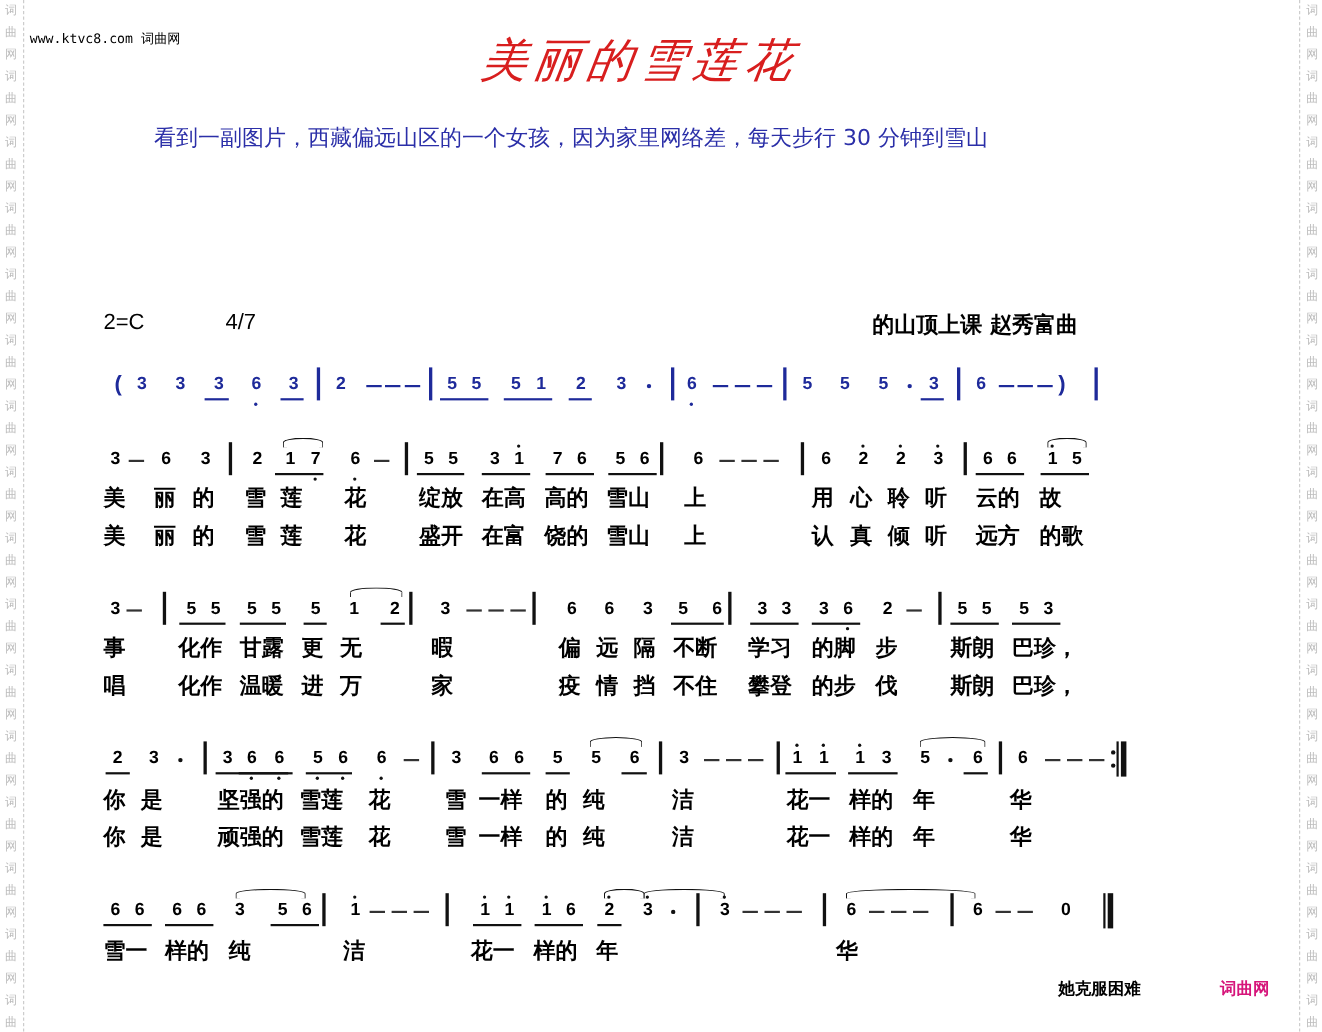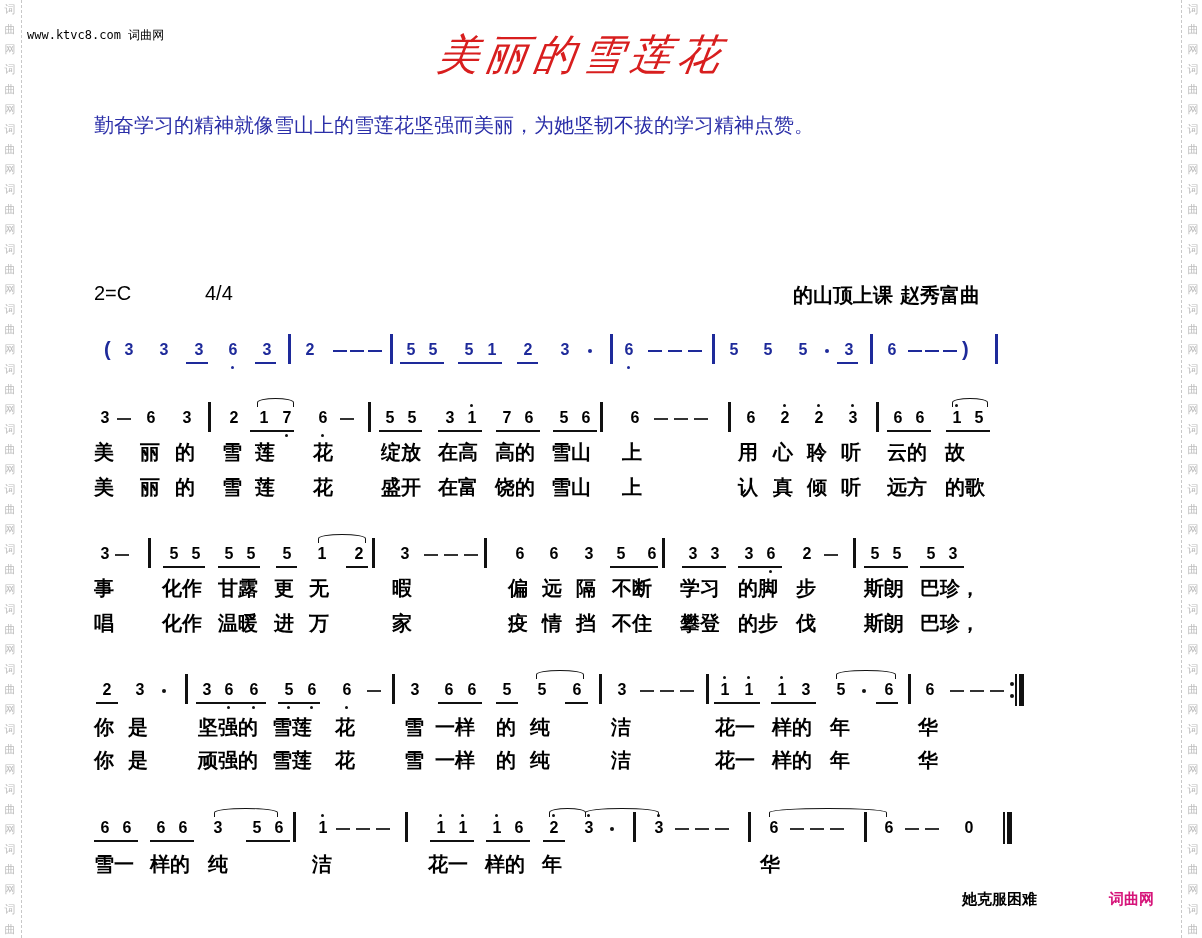--- a/index.html
+++ b/index.html
@@ -226,25 +226,25 @@
   </div>
 <div class="wm-line right"></div>
 
 <div class="site-url">
   <span>www.ktvc8.com</span>
   <span class="cn">词曲网</span>
 </div>
 <div class="title">美丽的雪莲花</div>
 
 <div class="intro">
-  <p>勤奋学习的精神就像雪山上的雪莲花坚强而美丽，为她坚韧不拔的学习精神点赞。</p>
+  <p class="first">看到一副图片，西藏偏远山区的一个女孩，因为家里网络差，每天步行 30 分钟到雪山</p>
 </div>
 
 <div class="meta-key">2=C</div>
-<div class="meta-time">4/4</div>
+<div class="meta-time">4/7</div>
 <div class="meta-credit">的山顶上课  赵秀富曲</div>
 
 <div id="score">
     <div class="staff blue" style="top: 340px;">
       <div class="note" style="left: 122px; top: 0px;">3</div>
       <div class="note" style="left: 157px; top: 0px;">3</div>
       <div class="note" style="left: 192px; top: 0px;">3</div>
       <div class="note" style="left: 226px; top: 0px;">6</div>
       <div class="dot-below" style="left: 231px; top: 26px;"></div>
       <div class="note" style="left: 260px; top: 0px;">3</div>

